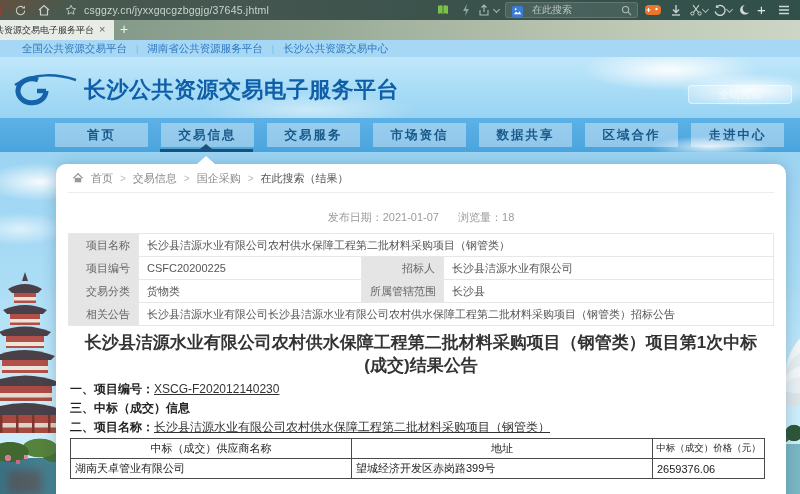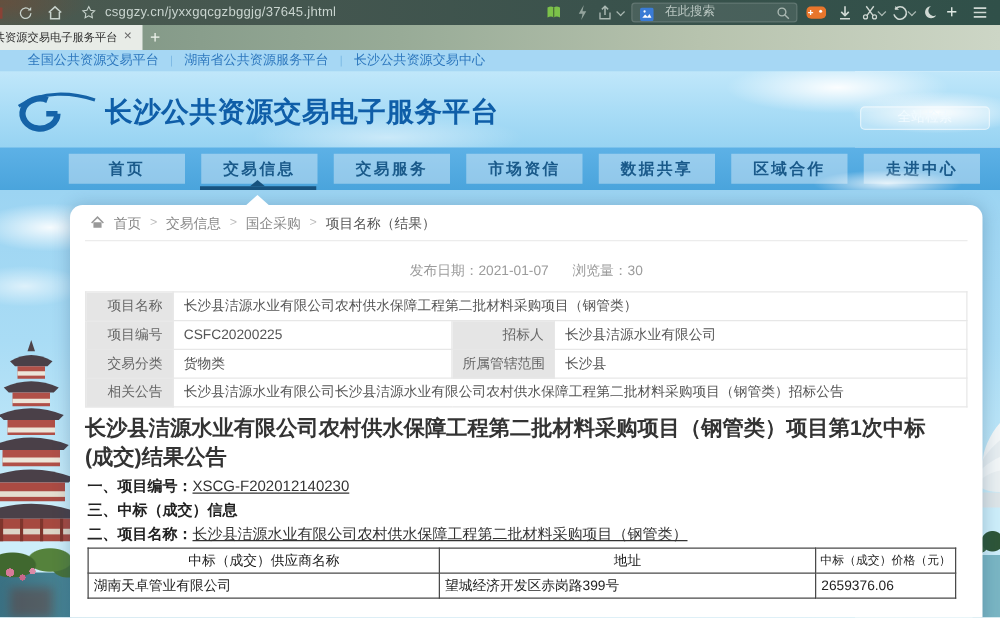--- a/index.html
+++ b/index.html
@@ -85,21 +85,21 @@
   #art-title { text-align:center; font-size:13.5px; font-weight:bold; color:#2f2f2f; letter-spacing:.3px; line-height:19px; }
   #print-btn { position:absolute; right:2px; top:11px; border:1px solid #57a0dc; color:#3f8fd2; border-radius:4px;
     font-size:11px; padding:5px 10px; background:#fff; line-height:12px; }
   #meta-line { margin-top:7px; text-align:center; font-size:11px; color:#9b9b9b; line-height:13px; }
   #meta-line span { margin:0 8px; }
 
   #info-table { margin-top:9px; width:100%; border-collapse:collapse; font-size:11px; color:#555; table-layout:fixed; }
   #info-table td { border:1px solid #e7e7e7; padding:4px 8px; line-height:14px; }
   #info-table .lbl { background:#e5e5e5; text-align:right; color:#666; white-space:nowrap; }
 
-  #body-heading { margin:5px auto 0; text-align:left; font-size:17px; font-weight:bold; color:#333; line-height:23px; }
+  #body-heading { margin:5px auto 0; text-align:center; font-size:17px; font-weight:bold; color:#333; line-height:23px; }
   .num-item { margin-top:6px; font-size:12px; color:#222; font-weight:bold; padding-left:2px; line-height:13px; }
   .num-item .val { font-weight:normal; color:#333; text-decoration:underline; }
 
   #result-table { margin-top:4px; margin-left:2px; width:694px; border-collapse:collapse; font-size:11px; color:#222; table-layout:fixed; }
   #result-table th, #result-table td { border:1px solid #4a4a4a; padding:2px 4px; white-space:nowrap; overflow:hidden; }
   #result-table th { font-weight:normal; text-align:center; height:19px; }
   #result-table th.th-small { font-size:9.5px; padding:2px 1px; }
   #result-table td { height:15px; text-align:left; }
 </style>
 </head>
@@ -269,28 +269,28 @@
         <svg id="home-icon" width="12" height="12" viewBox="0 0 14 14">
             <path d="M1.5 7.5 7 2l5.5 5.5" fill="none" stroke="#999" stroke-width="1.4"></path>
             <path d="M3.2 6.8V12h7.6V6.8" fill="#999"></path>
           </svg>
         <a style="color:#888;text-decoration:none">首页</a>
         <span class="bc-sep">&gt;</span>
         <a style="color:#888;text-decoration:none">交易信息</a>
         <span class="bc-sep">&gt;</span>
         <a style="color:#888;text-decoration:none">国企采购</a>
         <span class="bc-sep">&gt;</span>
-        <span class="bc-last">项目名称（结果）</span>
+        <span class="bc-last">在此搜索（结果）</span>
       </div>
 
       <div id="title-sec">
       </div>
       <div id="meta-line">
         <span>发布日期：2021-01-07</span>
-        <span>浏览量：30</span>
+        <span>浏览量：18</span>
       </div>
 
       <table id="info-table">
         <colgroup>
             <col style="width:70px">
             <col style="width:223px">
             <col style="width:82px">
             <col>
           </colgroup>
         <tbody>

